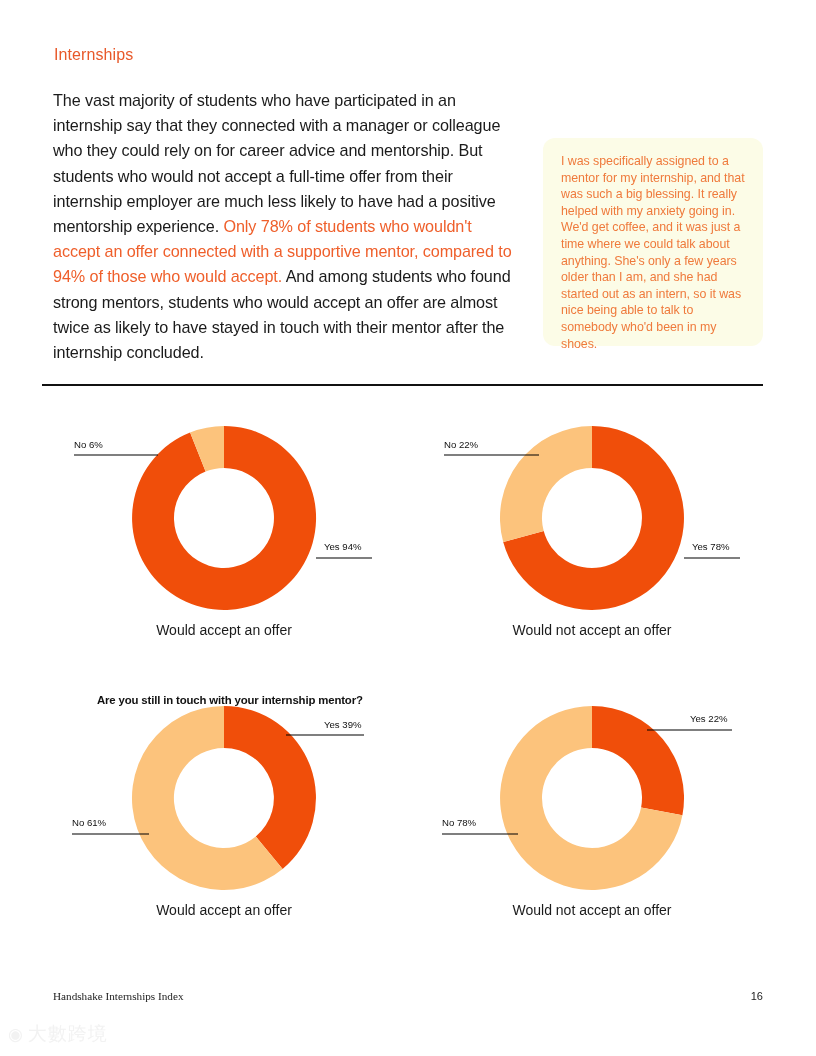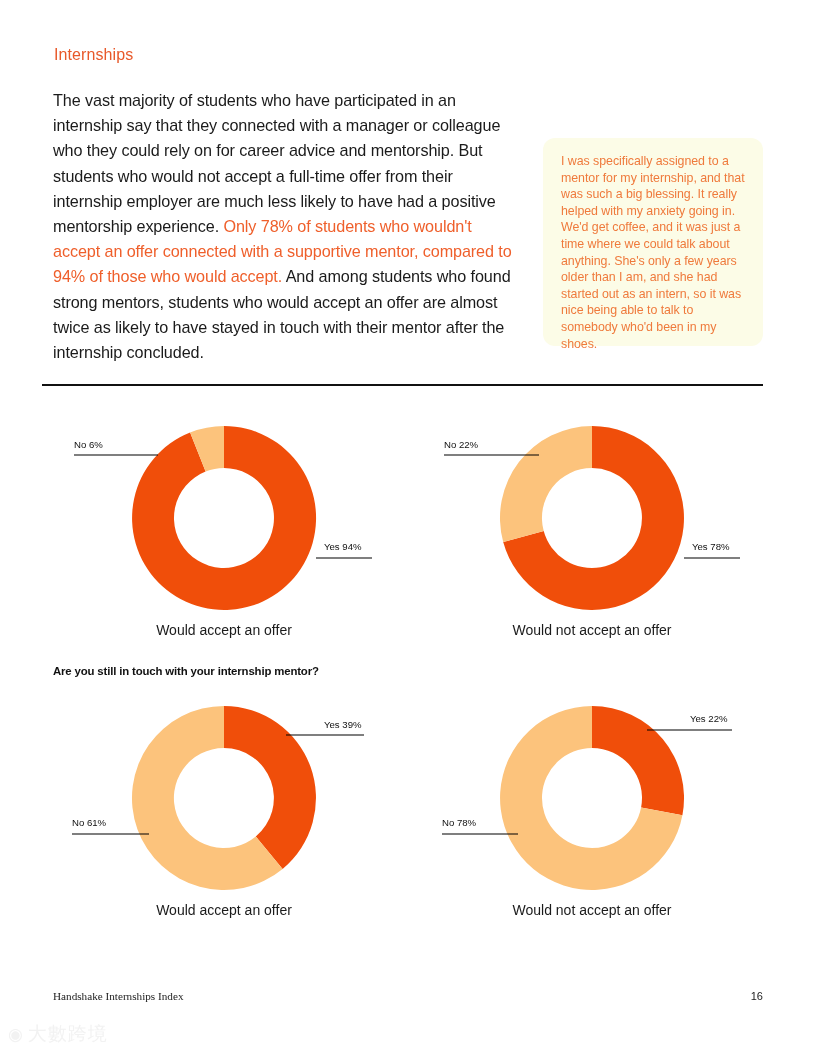--- a/index.html
+++ b/index.html
@@ -47,21 +47,21 @@
     position:absolute;left:42px;top:384px;width:721px;height:2px;
     background:#111111;
   }
 
   
   .chart-heading{
     position:absolute;left:53px;
     font-size:11.4px;font-weight:bold;color:#111;letter-spacing:-.15px;
   }
   #h1{top:395px;}
-  #h2{top:665px;}
+  #h2{top:694px;margin-left:44px;}
 
   
   .donut-wrap{position:absolute;}
   .donut-caption{
     position:absolute;width:300px;text-align:center;left:-150px;
     font-size:14px;color:#1b1b1b;
   }
   svg{display:block;overflow:visible;}
   .callout-line{stroke:#000;stroke-width:1.15;}
   .callout-label{

